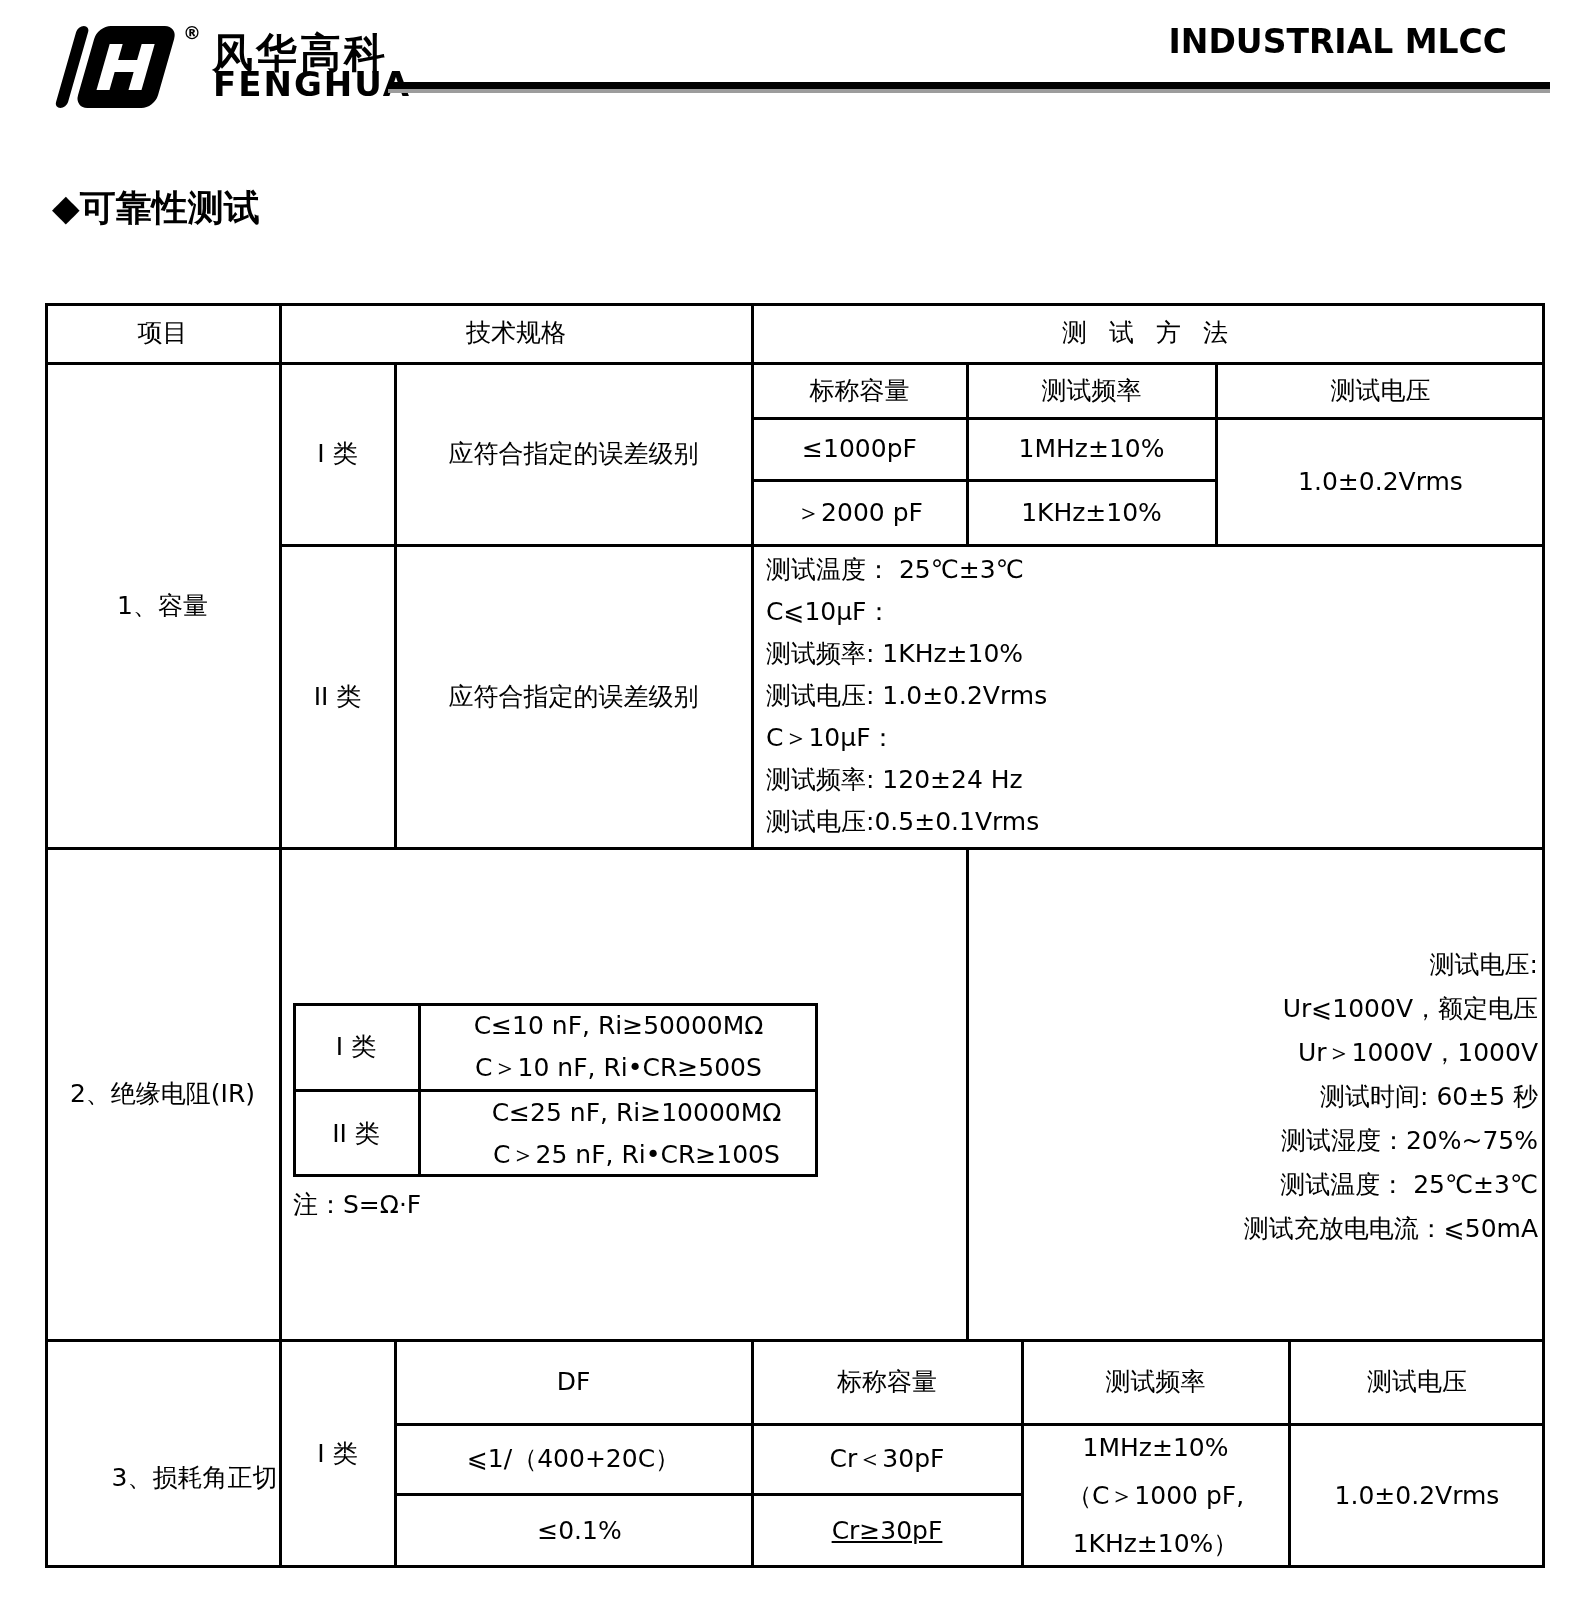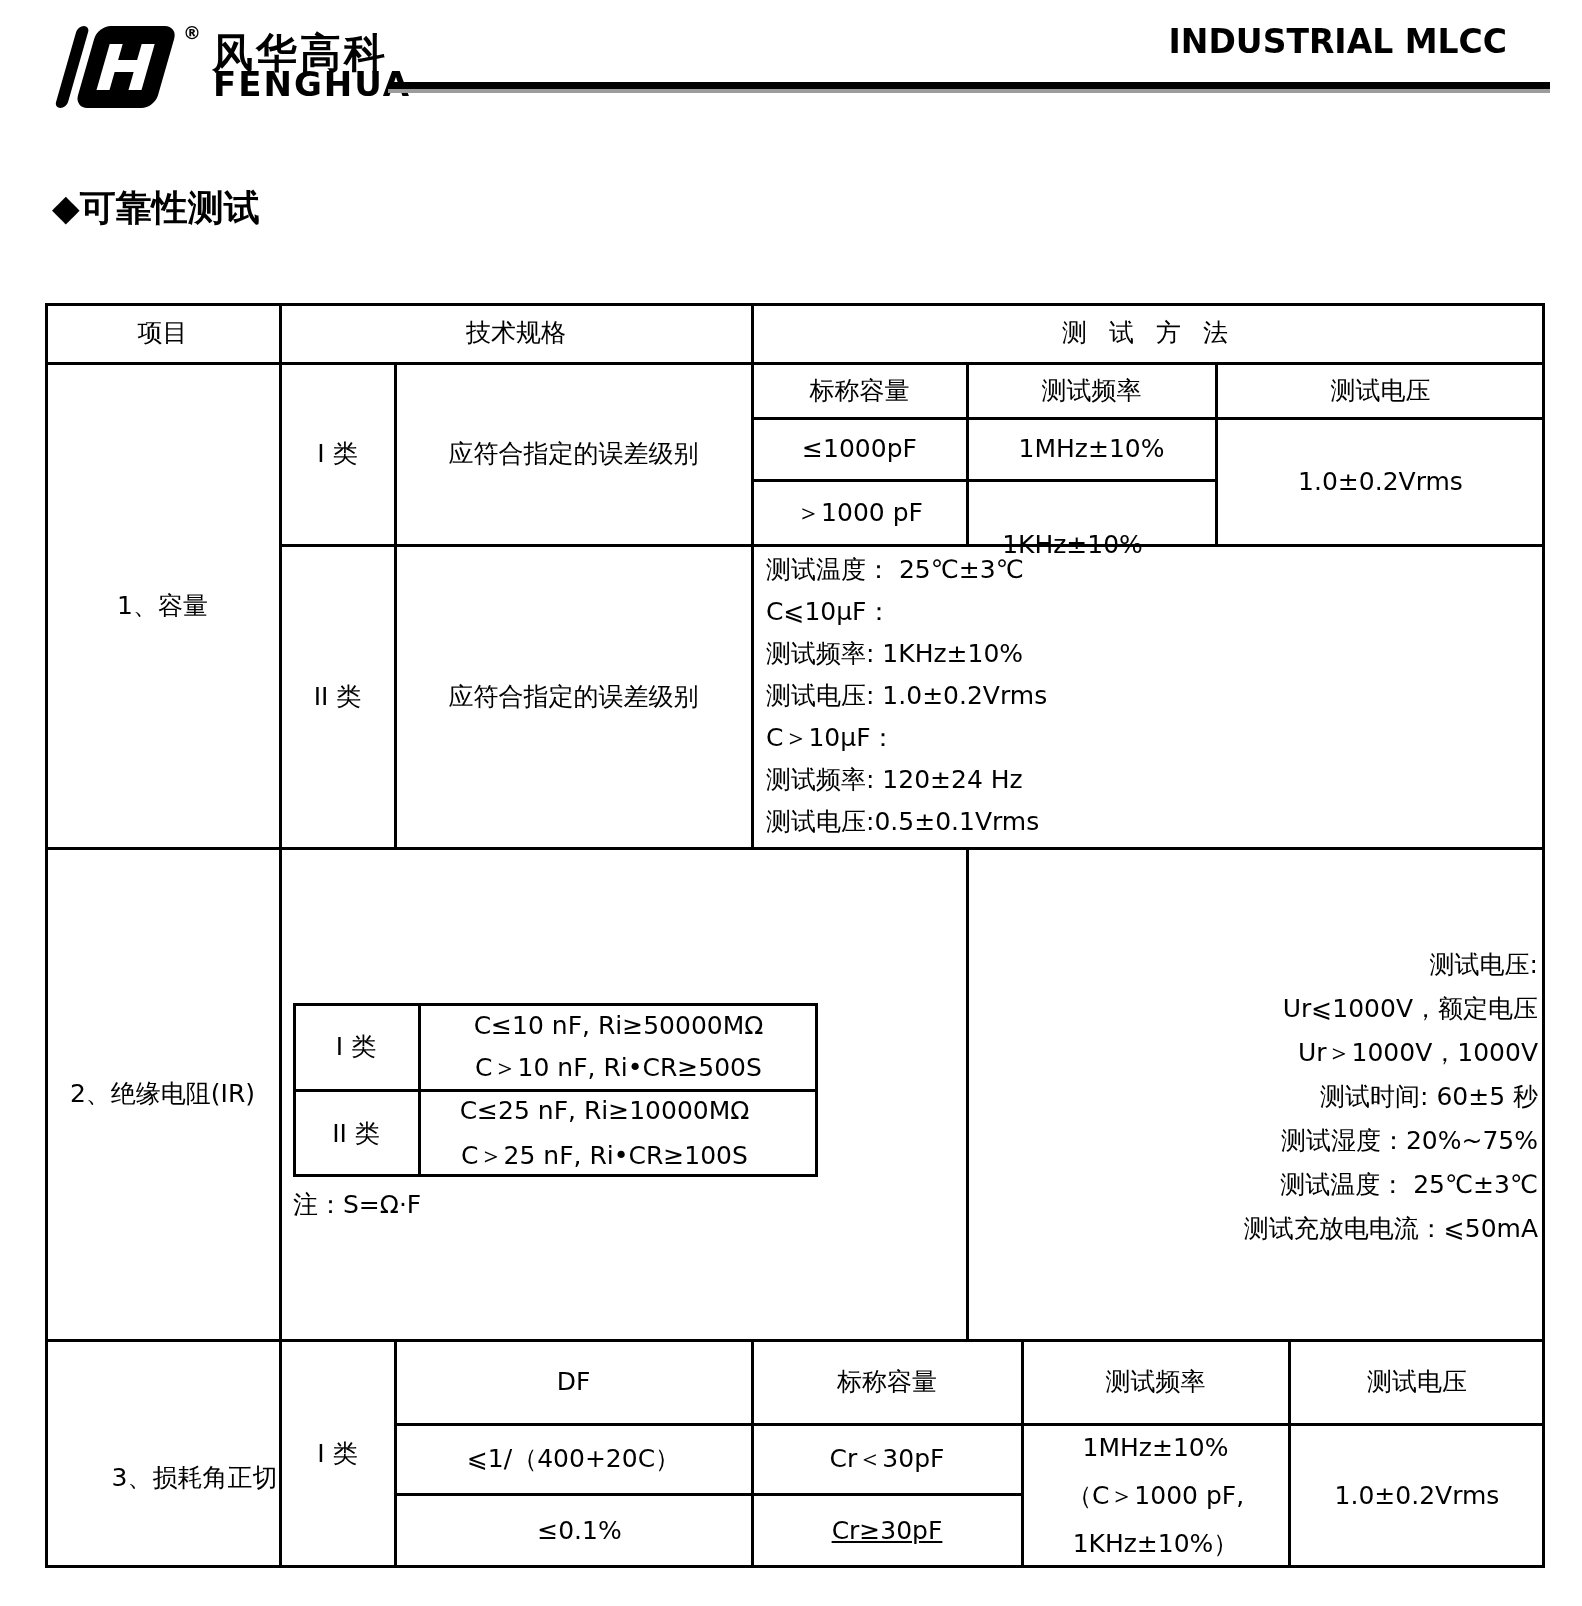--- a/index.html
+++ b/index.html
@@ -81,22 +81,22 @@
     <div class="cell spread" style="left:707px;top:0;width:793px;height:60px;">测 试 方 法</div>
 
     <div class="cell" style="left:0;top:60px;width:235px;height:485px;">1、容量</div>
     <div class="cell" style="left:235px;top:60px;width:115px;height:182px;">I 类</div>
     <div class="cell" style="left:350px;top:60px;width:357px;height:182px;">应符合指定的误差级别</div>
     <div class="cell" style="left:707px;top:60px;width:215px;height:55px;">标称容量</div>
     <div class="cell" style="left:922px;top:60px;width:249px;height:55px;">测试频率</div>
     <div class="cell" style="left:1171px;top:60px;width:329px;height:55px;">测试电压</div>
     <div class="cell" style="left:707px;top:115px;width:215px;height:62px;">≤1000pF</div>
     <div class="cell" style="left:922px;top:115px;width:249px;height:62px;">1MHz±10%</div>
-    <div class="cell" style="left:707px;top:177px;width:215px;height:65px;">＞1000 pF</div>
-    <div class="cell" style="left:903px;top:177px;width:249px;height:65px;margin-top:32px;">1KHz±10%</div>
+    <div class="cell" style="left:707px;top:177px;width:215px;height:65px;">＞2000 pF</div>
+    <div class="cell" style="left:922px;top:177px;width:249px;height:65px;">1KHz±10%</div>
     <div class="cell" style="left:1171px;top:115px;width:329px;height:127px;">1.0±0.2Vrms</div>
     <div class="cell" style="left:235px;top:242px;width:115px;height:303px;">II 类</div>
     <div class="cell" style="left:350px;top:242px;width:357px;height:303px;">应符合指定的误差级别</div>
     <div class="blk" style="left:721px;top:246px;width:770px;">
       <div>测试温度： 25℃±3℃</div>
       <div>C⩽10μF：</div>
       <div>测试频率: 1KHz±10%</div>
       <div>测试电压: 1.0±0.2Vrms</div>
       <div>C＞10μF：</div>
       <div>测试频率: 120±24 Hz</div>
@@ -106,21 +106,21 @@
     <div class="cell" style="left:0;top:545px;width:235px;height:492px;">2、绝缘电阻(IR)</div>
     <div class="inner-box"></div>
     <div class="ln" style="left:373px;top:700px;width:3px;height:174px;"></div>
     <div class="ln" style="left:248px;top:786px;width:525px;height:3px;"></div>
     <div class="cell" style="left:248px;top:700px;width:126px;height:87px;">I 类</div>
     <div class="cell colc two" style="left:374px;top:700px;width:399px;height:87px;">
       <div>C≤10 nF, Ri≥50000MΩ</div>
       <div>C＞10 nF, Ri•CR≥500S</div>
     </div>
     <div class="cell" style="left:248px;top:787px;width:126px;height:87px;">II 类</div>
-    <div class="cell colc two" style="left:360px;top:787px;width:399px;height:87px;justify-content:space-between;">
+    <div class="cell colc two" style="left:392px;top:787px;width:399px;height:87px;">
       <div>C≤25 nF, Ri≥10000MΩ</div>
       <div>C＞25 nF, Ri•CR≥100S</div>
     </div>
     <div class="note">注：S=Ω·F</div>
     <div class="blk lh44" style="left:938px;top:640px;width:555px;">
       <div>测试电压:</div>
       <div>Ur⩽1000V，额定电压</div>
       <div>Ur＞1000V，1000V</div>
       <div>测试时间: 60±5 秒</div>
       <div>测试湿度：20%~75%</div>

